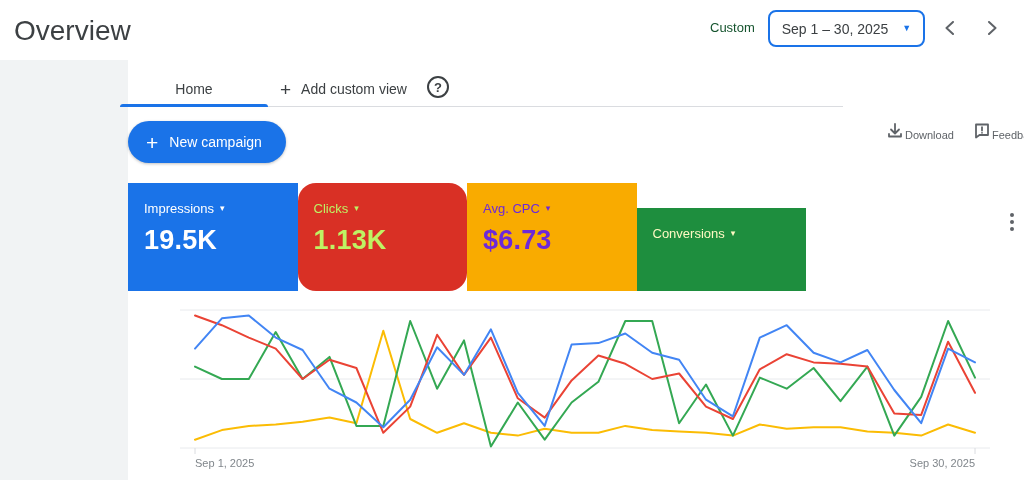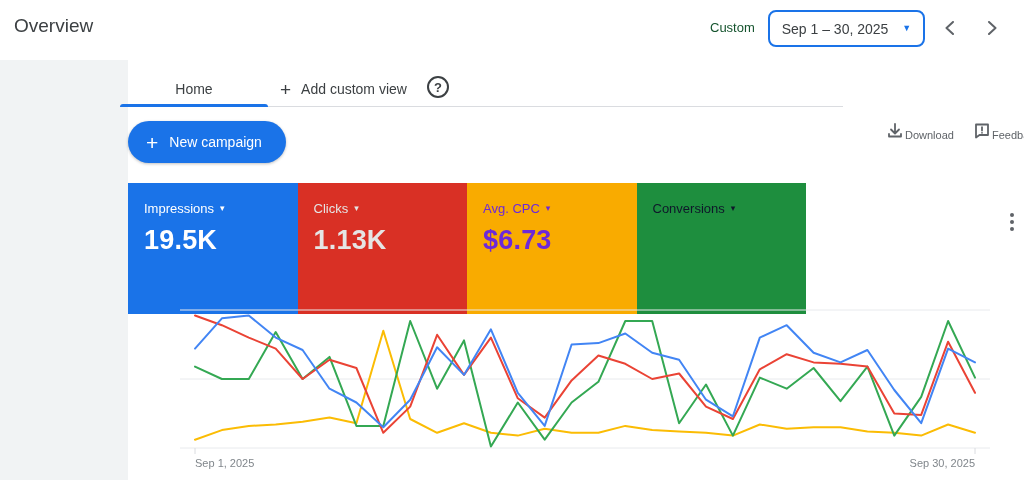--- a/index.html
+++ b/index.html
@@ -10,21 +10,21 @@
     background: #ffffff;
     font-family: "Liberation Sans", "DejaVu Sans", sans-serif;
     color: #3c4043;
   }
   .abs { position: absolute; }
 
   
   #left-gutter { left: 0; top: 60px; width: 128px; height: 420px; background: #f1f3f4; }
 
   
-  #page-title { left: 14px; top: 15px; font-size: 19px; font-weight: 400; color: #3c4043; }
+  #page-title { left: 14px; top: 15px; font-size: 28px; font-weight: 400; color: #3c4043; }
   #custom-label { left: 710px; top: 20px; font-size: 13px; color: #14532d; }
   #date-range-button {
     left: 768px; top: 10px; width: 157px; height: 37px;
     border: 2px solid #1a73e8; border-radius: 8px; background: #fff;
     display: flex; align-items: center; justify-content: center; gap: 14px;
     font-size: 14px; font-weight: 500; color: #3c4043; cursor: pointer;
   }
   #date-range-button .caret { color: #1a73e8; font-size: 9px; line-height: 1; }
   .nav-chevron {
     top: 15px; width: 28px; height: 28px; display: flex; align-items: center; justify-content: center;
@@ -64,21 +64,21 @@
   }
   #new-campaign-button .plus { font-size: 21px; font-weight: 400; line-height: 1; }
   #new-campaign-button .label { font-size: 14px; font-weight: 500; }
   .tool-block { top: 121px; width: 64px; display: flex; flex-direction: row; align-items: center; cursor: pointer; }
   #download-tool { left: 885px; }
   #feedback-tool { left: 972px; }
   .tool-block svg { stroke: #5f6368; }
   .tool-label { margin-top: 4px; font-size: 11px; color: #5f6368; white-space: nowrap; }
 
   
-  #scorecards { left: 128px; top: 183px; width: 678px; height: 131px; display: flex; }
+  #scorecards { left: 128px; top: 183px; width: 678px; height: 108px; display: flex; }
   .scorecard { flex: 1; padding: 18px 16px 0; cursor: pointer; }
   .scorecard .label-row { display: flex; align-items: center; gap: 6px; font-size: 13px; font-weight: 500; }
   .scorecard .card-caret { font-size: 9px; line-height: 1; }
   .scorecard .value { margin-top: 9px; font-size: 27px; font-weight: 700; letter-spacing: 0.2px; }
 
   
   #chart-menu-button { left: 1002px; top: 204px; width: 20px; height: 36px;
     display: flex; flex-direction: column; align-items: center; justify-content: center; gap: 3px;
     background: transparent; border: none; cursor: pointer; }
   #chart-menu-button .dot { width: 4px; height: 4px; border-radius: 50%; background: #5f6368; }
@@ -155,35 +155,35 @@
 </div>
 
 <div id="scorecards" class="abs">
   <div class="scorecard" style="background: rgb(26, 115, 232); color: rgb(255, 255, 255);">
     <div class="label-row">
       <span>Impressions</span>
       <span class="card-caret">▾</span>
     </div>
     <div class="value">19.5K</div>
   </div>
-  <div class="scorecard" style="background: rgb(217, 48, 37); color: #e5e5e5;">
+  <div class="scorecard" style="background: rgb(217, 48, 37); color: #bef264; border-radius: 18px;">
     <div class="label-row">
       <span>Clicks</span>
       <span class="card-caret">▾</span>
     </div>
     <div class="value">1.13K</div>
   </div>
   <div class="scorecard" style="background: rgb(249, 171, 0); color: #6d28d9;">
     <div class="label-row">
       <span>Avg. CPC</span>
       <span class="card-caret">▾</span>
     </div>
     <div class="value">$6.73</div>
   </div>
-  <div class="scorecard" style="background: rgb(30, 142, 62); color: #0f172a;">
+  <div class="scorecard" style="background: rgb(30, 142, 62); color: #fef9c3; margin-top: 25px;">
     <div class="label-row">
       <span>Conversions</span>
       <span class="card-caret">▾</span>
     </div>
   </div>
 </div>
 
 <button id="chart-menu-button" class="abs">
   <span class="dot"></span>
   <span class="dot"></span>

